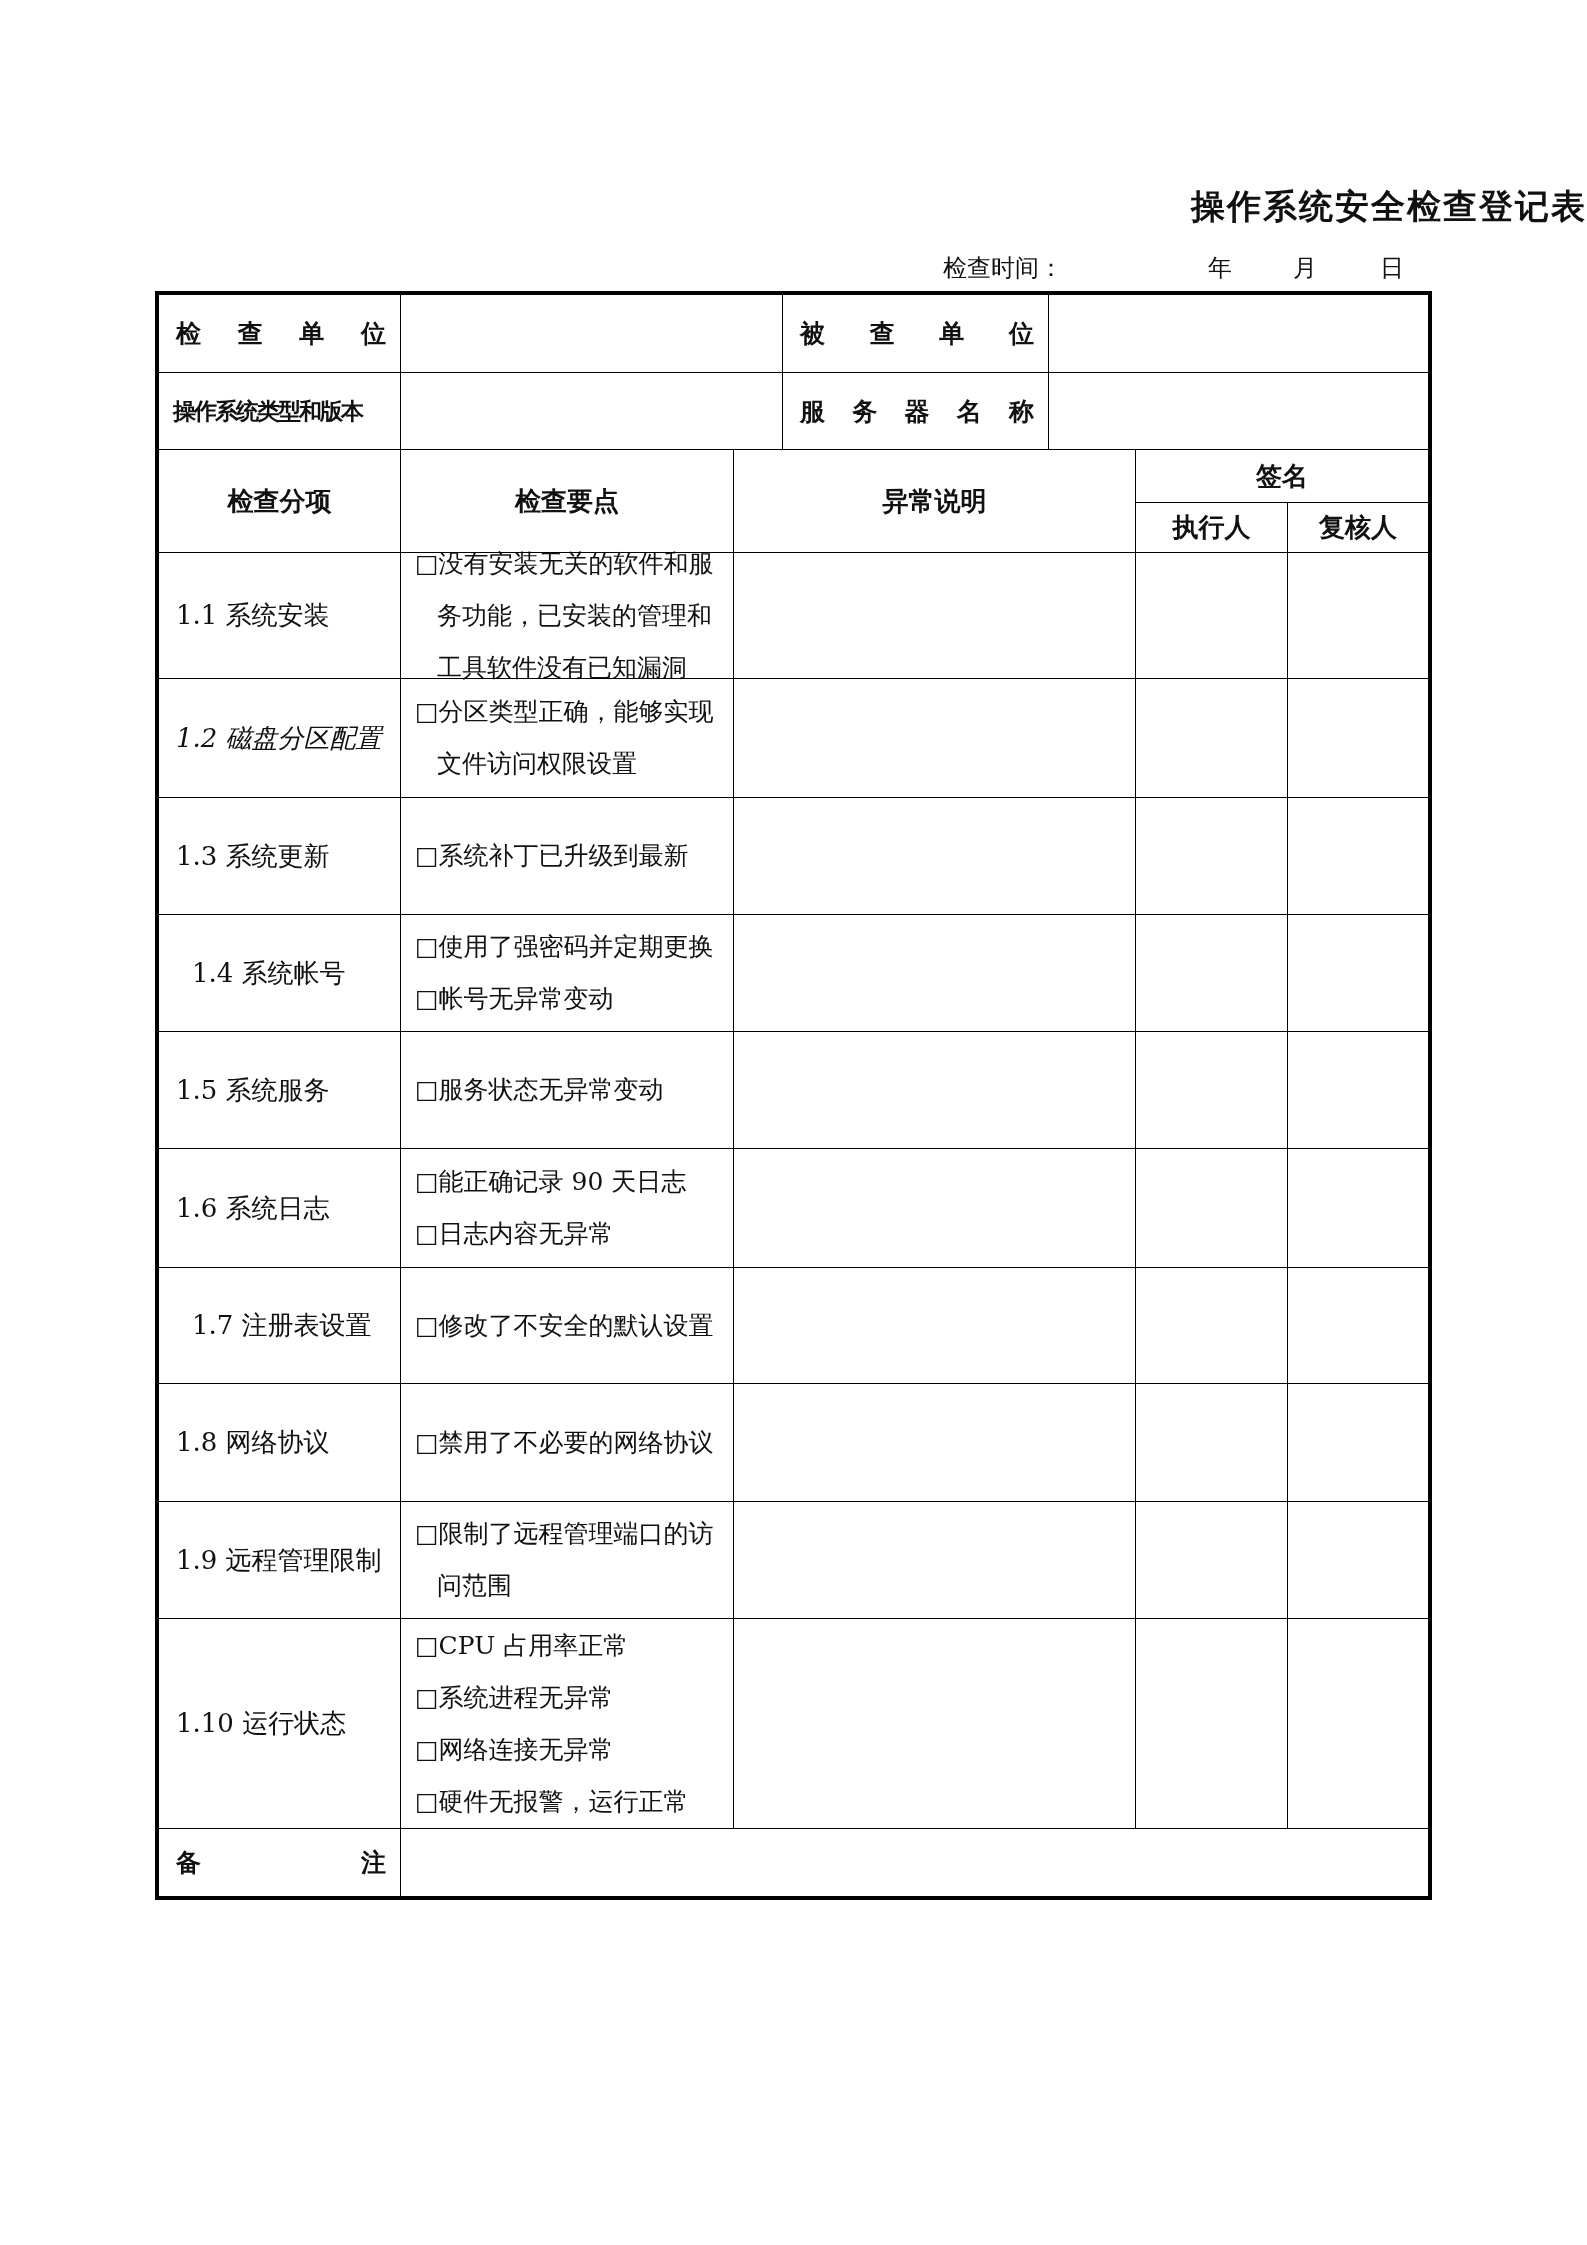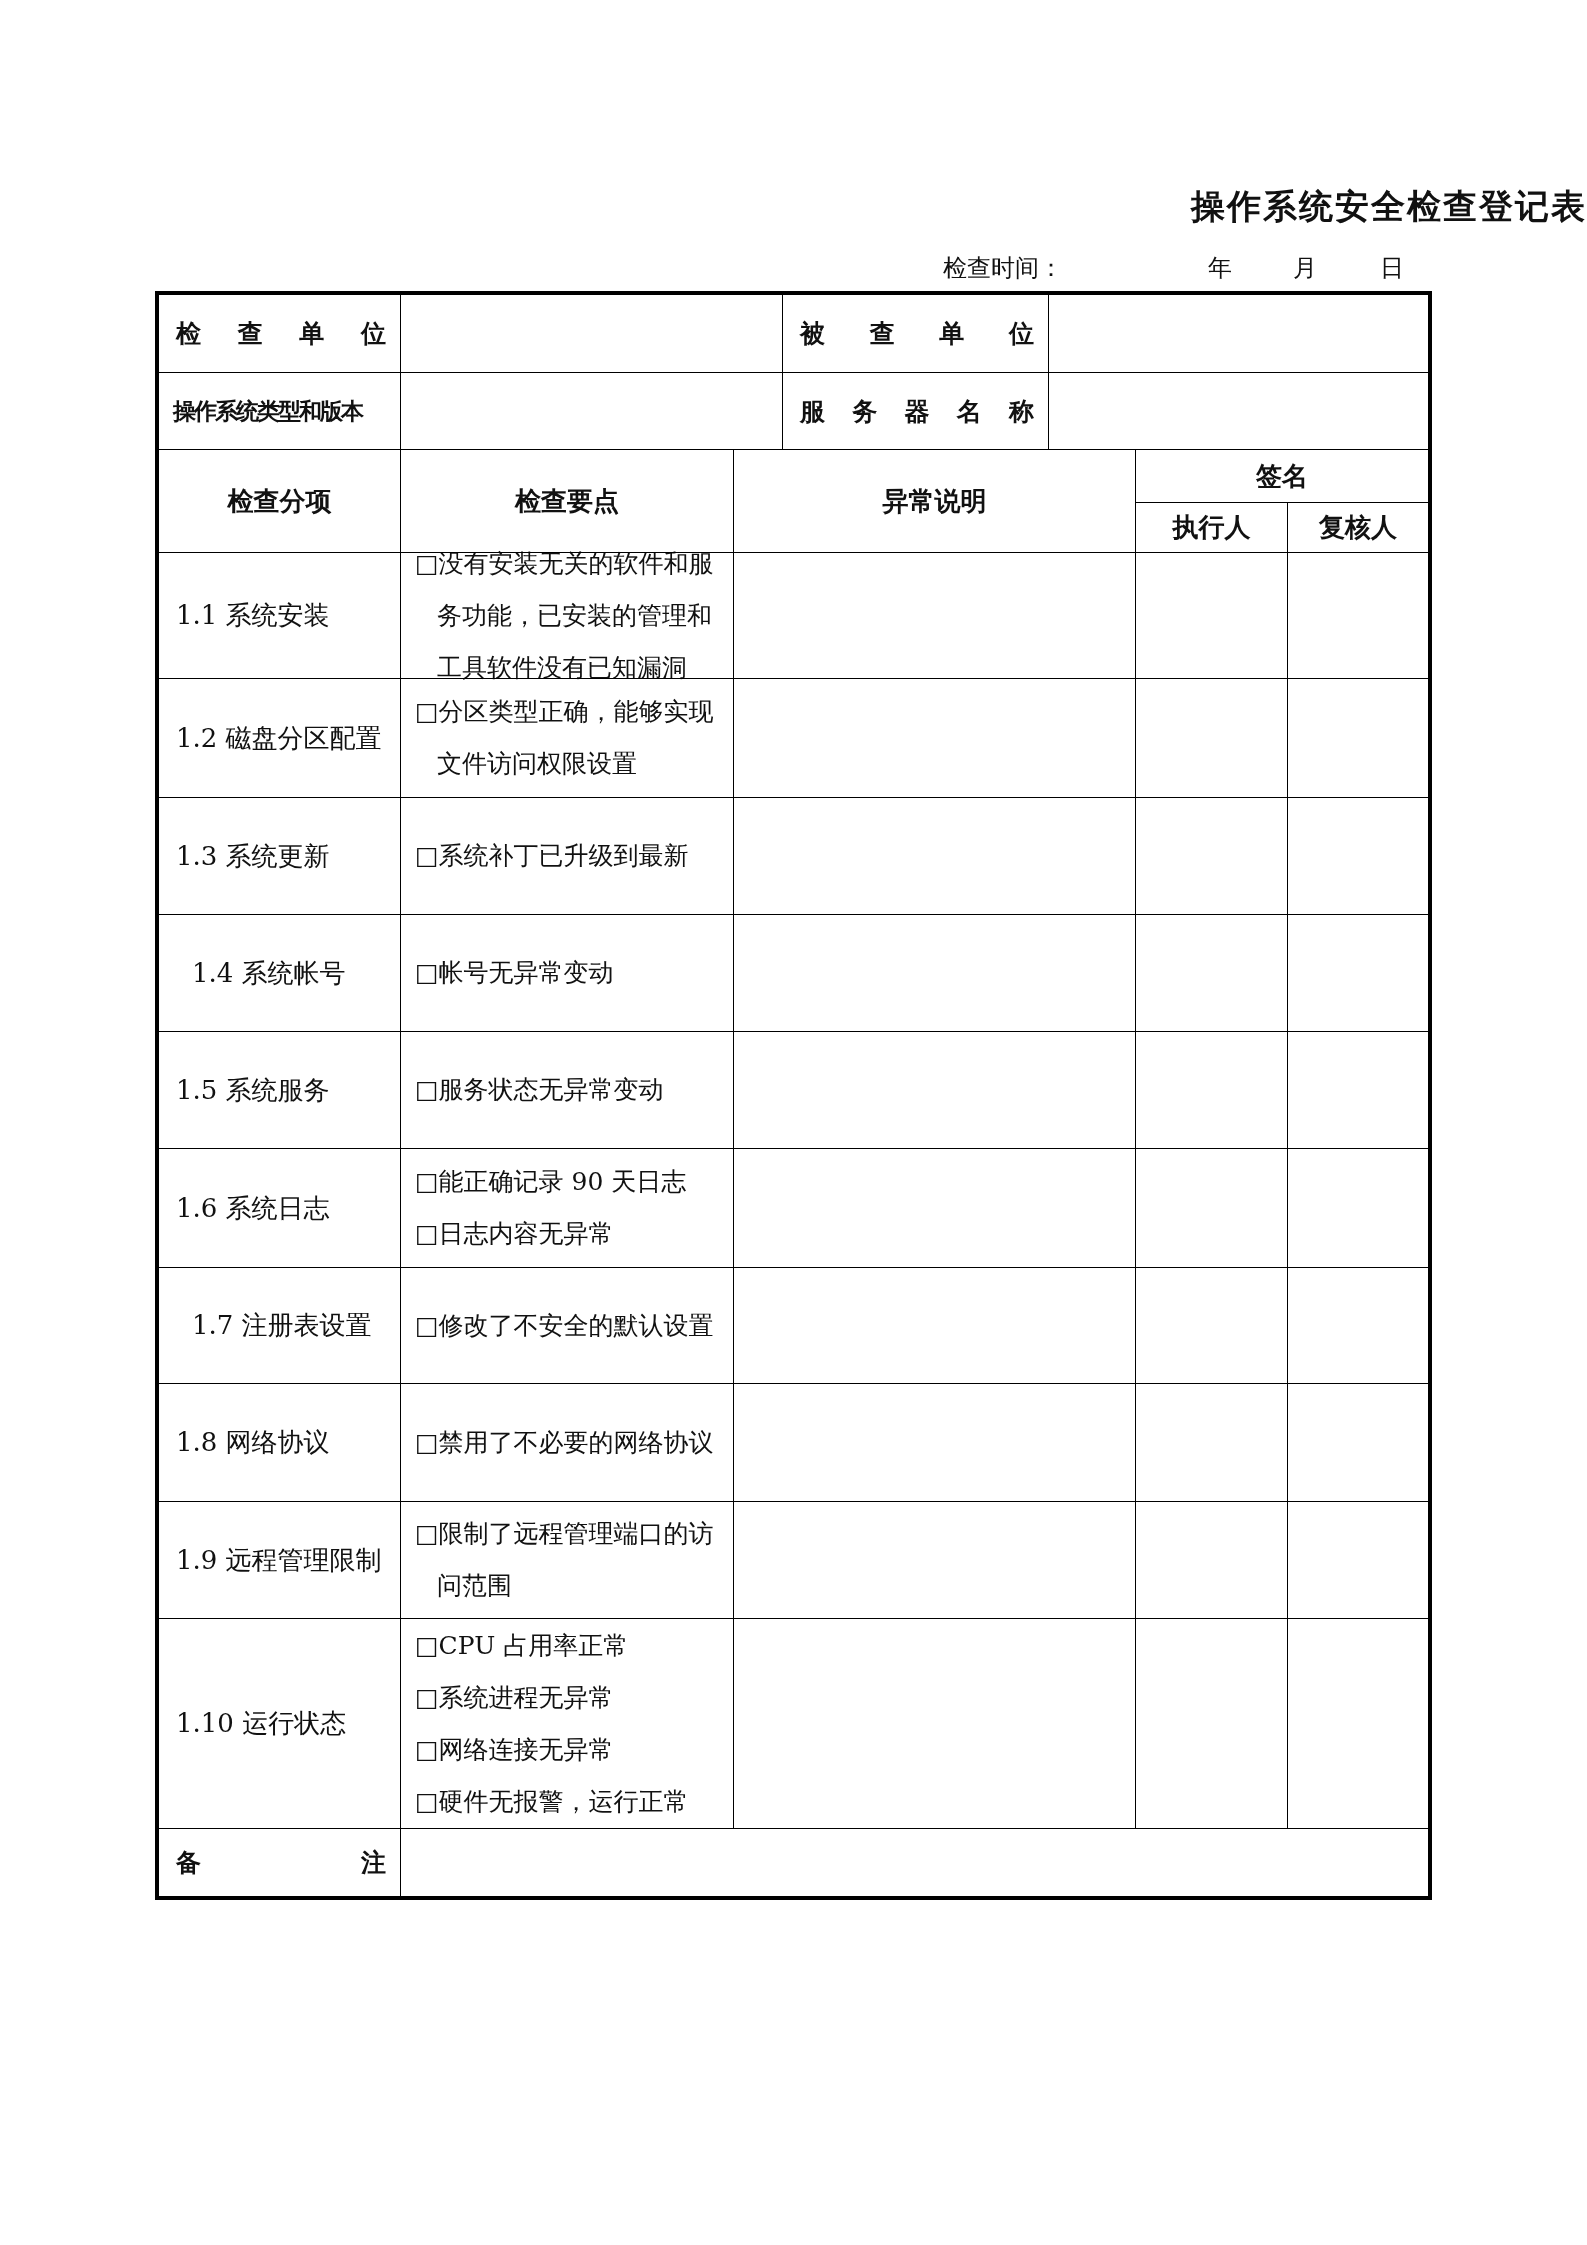--- a/index.html
+++ b/index.html
@@ -73,36 +73,37 @@
 <div class="cell hdr center" style="left:1288px; top:503px; width:140px; height:49px;">复核人</div>
 
 <div id="body-rows">
     <div class="cell item" style="left: 159px; top: 553px; width: 241px; height: 125px;">1.1 系统安装</div>
     <div class="cell points" style="left: 401px; top: 553px; width: 332px; height: 125px;">
       <div class="pt">□没有安装无关的软件和服务功能，已安装的管理和工具软件没有已知漏洞</div>
     </div>
     <div class="cell" style="left: 734px; top: 553px; width: 401px; height: 125px;"></div>
     <div class="cell" style="left: 1136px; top: 553px; width: 151px; height: 125px;"></div>
     <div class="cell" style="left: 1288px; top: 553px; width: 140px; height: 125px;"></div>
-    <div class="cell item" style="left: 159px; top: 679px; width: 241px; height: 118px;">1.2 磁盘分区配置</div>
+    <div class="cell item" style="left: 159px; top: 679px; width: 241px; height: 118px; font-style: italic;">1.2 磁盘分区配置</div>
     <div class="cell points" style="left: 401px; top: 679px; width: 332px; height: 118px;">
       <div class="pt">□分区类型正确，能够实现文件访问权限设置</div>
     </div>
     <div class="cell" style="left: 734px; top: 679px; width: 401px; height: 118px;"></div>
     <div class="cell" style="left: 1136px; top: 679px; width: 151px; height: 118px;"></div>
     <div class="cell" style="left: 1288px; top: 679px; width: 140px; height: 118px;"></div>
     <div class="cell item" style="left: 159px; top: 798px; width: 241px; height: 116px;">1.3 系统更新</div>
     <div class="cell points" style="left: 401px; top: 798px; width: 332px; height: 116px; justify-content: center;">
       <div class="pt">□系统补丁已升级到最新</div>
     </div>
     <div class="cell" style="left: 734px; top: 798px; width: 401px; height: 116px;"></div>
     <div class="cell" style="left: 1136px; top: 798px; width: 151px; height: 116px;"></div>
     <div class="cell" style="left: 1288px; top: 798px; width: 140px; height: 116px;"></div>
     <div class="cell item" style="left: 159px; top: 915px; width: 241px; height: 116px; margin-left: 16px;">1.4 系统帐号</div>
     <div class="cell points" style="left: 401px; top: 915px; width: 332px; height: 116px;">
+      <div class="pt">□使用了强密码并定期更换</div>
       <div class="pt">□帐号无异常变动</div>
     </div>
     <div class="cell" style="left: 734px; top: 915px; width: 401px; height: 116px;"></div>
     <div class="cell" style="left: 1136px; top: 915px; width: 151px; height: 116px;"></div>
     <div class="cell" style="left: 1288px; top: 915px; width: 140px; height: 116px;"></div>
     <div class="cell item" style="left: 159px; top: 1032px; width: 241px; height: 116px;">1.5 系统服务</div>
     <div class="cell points" style="left: 401px; top: 1032px; width: 332px; height: 116px;">
       <div class="pt">□服务状态无异常变动</div>
     </div>
     <div class="cell" style="left: 734px; top: 1032px; width: 401px; height: 116px;"></div>

